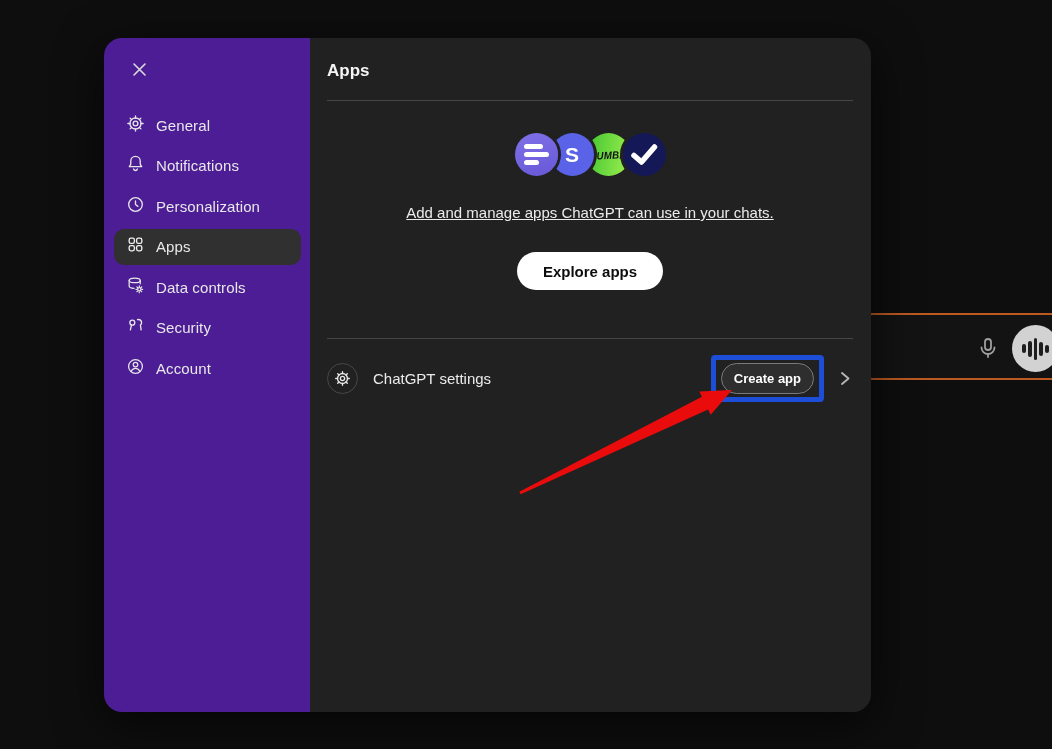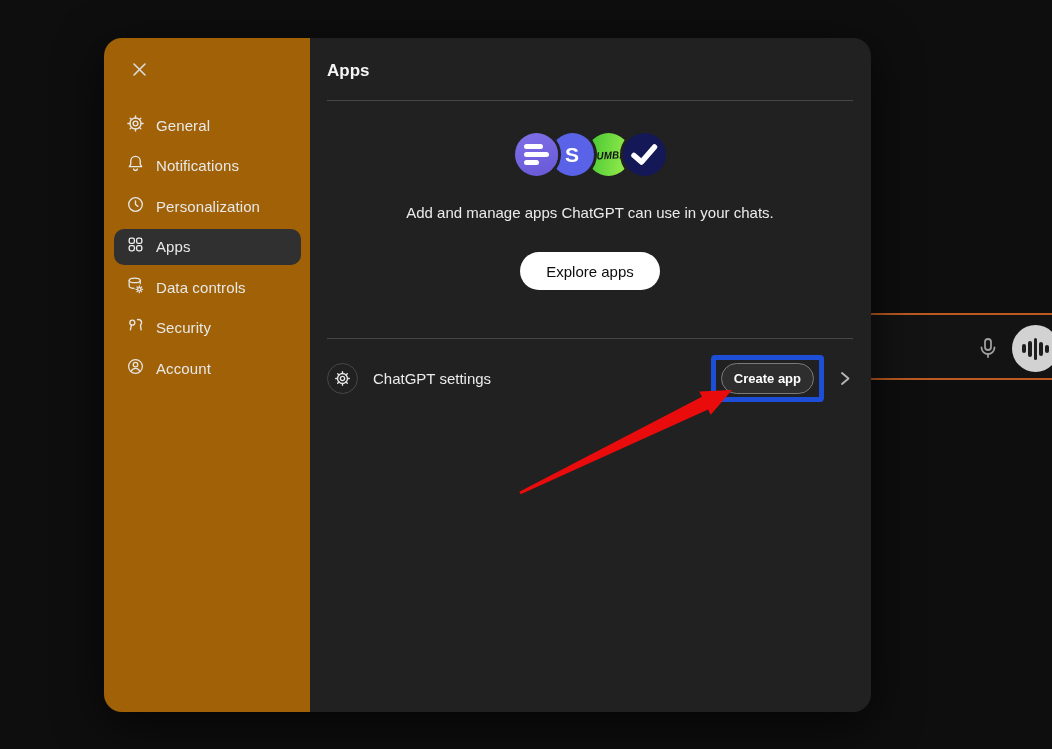--- a/index.html
+++ b/index.html
@@ -24,21 +24,21 @@
     display:flex; align-items:center; justify-content:center; gap:2.2px;
   }
   .voice-btn span { display:block; width:3.6px; border-radius:2px; background:#1e1e1e; }
 
   
   .modal {
     position:absolute; left:104px; top:38px; width:767px; height:674px;
     border-radius:18px; overflow:hidden; display:flex; z-index:2;
     box-shadow:0 12px 48px rgba(0,0,0,.65);
   }
-  .sidebar { position:relative; width:206px; background:#a16207; flex:none; }
+  .sidebar { position:relative; width:206px; background:#4c1d95; flex:none; }
   .close-btn {
     position:absolute; left:21px; top:19px; width:28px; height:28px;
     display:flex; align-items:center; justify-content:center;
     background:none; border:none; border-radius:8px; cursor:pointer;
   }
   .nav { position:absolute; top:69px; left:10px; right:9px; }
   .nav-item {
     display:flex; align-items:center; gap:11px;
     height:36px; margin-bottom:4.6px; padding-left:12px;
     border-radius:10px; cursor:pointer; color:#e8e8e8;
@@ -66,26 +66,26 @@
   .c1 .b2 { top:19px;  width:25px; }
   .c1 .b3 { top:27px;  width:15px; }
   .c2 { background:#5a63e8; z-index:3; color:#fff; font-size:21px; font-weight:700; }
   .c3 { background:linear-gradient(100deg,#40c431,#9ff04f); z-index:1; }
   .c3 .zumba {
     color:#101010; font-size:10.5px; font-weight:800; font-style:italic;
     letter-spacing:.2px; transform:rotate(-3deg) scaleX(.92);
   }
   .c4 { background:#141856; z-index:2; }
 
-  .desc { margin-top:26px; text-align:center; font-size:15px; line-height:22px; color:#ebebeb; }
+  .desc { margin-top:26px; text-align:center; font-size:15px; line-height:22px; color:#ebebeb;text-decoration:underline; }
 
   .explore-wrap { margin-top:28px; display:flex; justify-content:center; }
   .explore-btn {
     height:38px; padding:0 26px; border:none; border-radius:19px;
-    background:#ffffff; color:#0d0d0d; font-size:15px; font-weight:400;
+    background:#ffffff; color:#0d0d0d; font-size:15px; font-weight:700;
     font-family:inherit; cursor:pointer;
   }
 
   .adv-row { margin-top:17px; height:44px; display:flex; align-items:center; }
   .adv-icon-circle {
     width:31px; height:31px; border-radius:50%; border:1px solid #474747;
     display:flex; align-items:center; justify-content:center; flex:none;
   }
   .adv-label { margin-left:15px; font-size:15px; color:#ebebeb; }
   .spacer { flex:1; }

